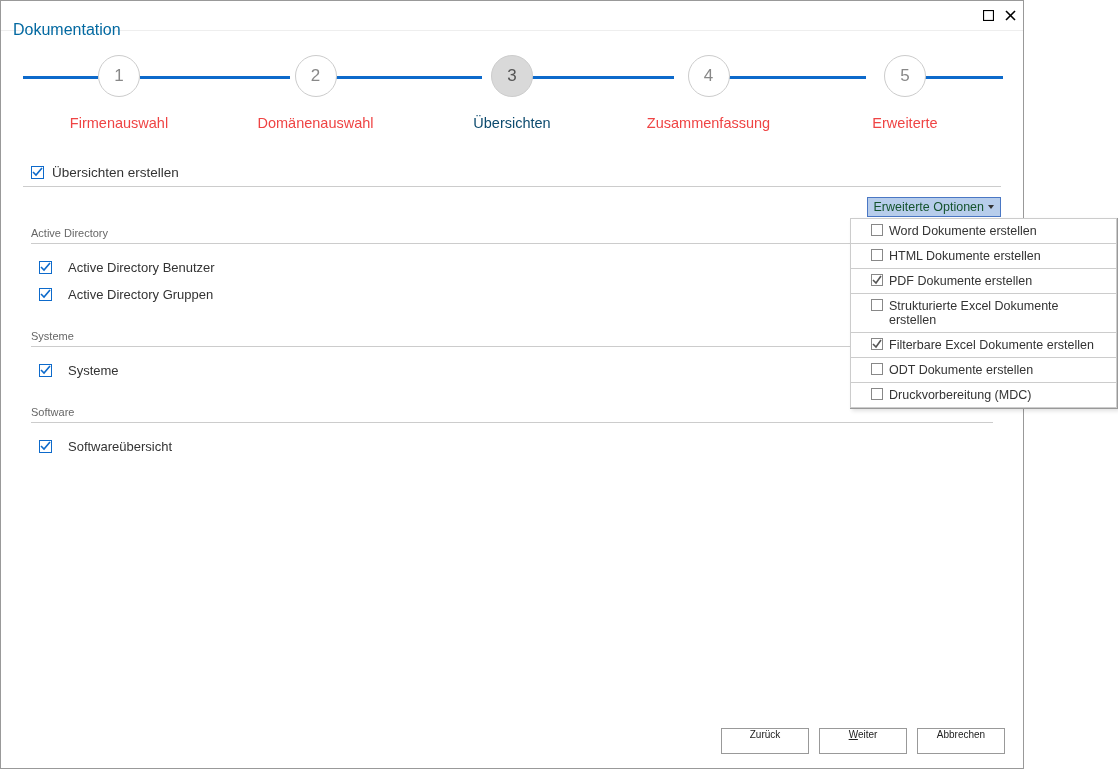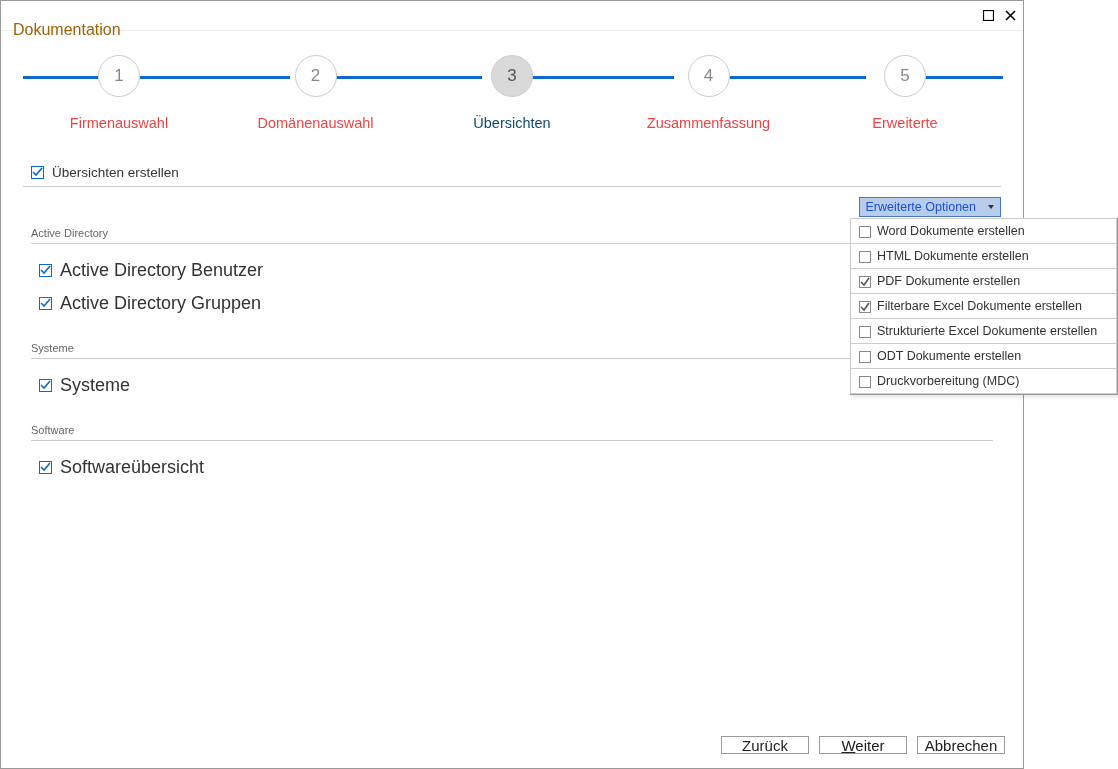--- a/index.html
+++ b/index.html
@@ -20,21 +20,21 @@
   .titlebar {
     height: 30px;
     display: flex;
     align-items: center;
     padding: 0 6px 0 12px;
     border-bottom: 1px solid #eee;
   }
   .titlebar-title {
     flex: 1;
     font-size: 16px;
-    color: #a16207;
+    color: #0369a1;
     margin-top: 28px;
   }
   .titlebar-buttons {
     display: flex;
     gap: 8px;
   }
   .titlebar-btn {
     width: 14px;
     height: 14px;
     display: flex;
@@ -124,24 +124,24 @@
     color: #333;
     font-size: 13.5px;
   }
   
   .adv-btn {
     margin-left: auto;
     border: 1px solid #4a77c4;
     background: #b7cdeb;
     padding: 2px 6px;
     font-size: 12.5px;
-    color: #1d4ed8;
+    color: #14532d;
     display: inline-flex;
     align-items: center;
-    gap: 12px;
+    gap: 4px;
     cursor: pointer;
     position: absolute;
     right: 22px;
     top: 196px;
     z-index: 5;
   }
   .adv-btn .caret {
     width: 0; height: 0;
     border-left: 3px solid transparent;
     border-right: 3px solid transparent;
@@ -154,22 +154,22 @@
     top: 217px;
     width: 268px;
     background: #fff;
     border-right: 1px solid #999;
     border-bottom: 1px solid #999;
     box-shadow: 2px 2px 4px rgba(0,0,0,0.12);
     z-index: 10;
   }
   .adv-item {
     display: flex;
-    align-items: flex-end;
-    padding: 5px 8px;
+    align-items: flex-start;
+    padding: 5px 20px;
     border: 1px solid #ccc;
     border-bottom: none;
     font-size: 12.5px;
     color: #333;
   }
   .adv-item:last-child { border-bottom: 1px solid #ccc; }
   .adv-item .chk {
     width: 12px; height: 12px;
     border-color: #888;
     margin-right: 6px;
@@ -186,37 +186,38 @@
     color: #666;
     padding: 8px 0 4px 0;
     border-bottom: 1px solid #ccc;
     margin-bottom: 10px;
     margin-top: 14px;
   }
   .section-item {
     display: flex;
     align-items: center;
     padding: 6px 0 6px 8px;
-    font-size: 18px;
+    font-size: 13px;
     color: #333;
+    gap: 8px;
   }
   
   .footer {
     position: absolute;
     bottom: 14px;
     right: 18px;
     display: flex;
     gap: 10px;
   }
   .btn {
     min-width: 88px;
-    height: 18px;
+    height: 26px;
     border: 1px solid #999;
     background: #fff;
-    font-size: 15px;
+    font-size: 10px;
     color: #222;
     display: flex;
     justify-content: center;
     cursor: pointer;
   }
   .btn .ul { text-decoration: underline; }
 </style>
 </head>
 <body>
 
@@ -344,33 +345,33 @@
       </div>
       <div class="adv-item">
         <span class="chk generic">
           <svg width="10" height="10">
             <polyline points="1,5 4,8 9,1" fill="none" stroke="#555" stroke-width="1.6"></polyline>
           </svg>
         </span>
         <span>PDF Dokumente  erstellen</span>
       </div>
       <div class="adv-item">
+        <span class="chk generic"></span>
+        <span>Strukturierte Excel Dokumente erstellen</span>
+      </div>
+      <div class="adv-item">
         <span class="chk generic">
           <svg width="10" height="10">
             <polyline points="1,5 4,8 9,1" fill="none" stroke="#555" stroke-width="1.6"></polyline>
           </svg>
         </span>
         <span>Filterbare Excel Dokumente erstellen</span>
       </div>
       <div class="adv-item">
         <span class="chk generic"></span>
-        <span>Strukturierte Excel Dokumente erstellen</span>
-      </div>
-      <div class="adv-item">
-        <span class="chk generic"></span>
         <span>ODT Dokumente  erstellen</span>
       </div>
       <div class="adv-item">
         <span class="chk generic"></span>
         <span>Druckvorbereitung (MDC)</span>
       </div>
     </div>
 
   <div class="footer">
     <div class="btn">

